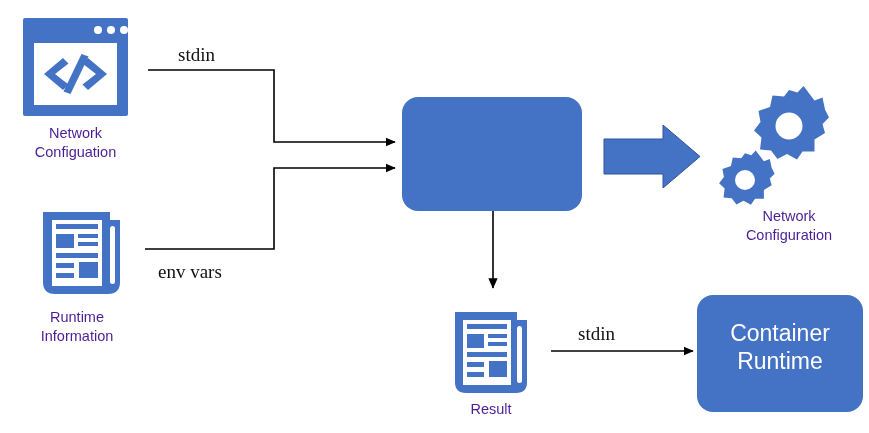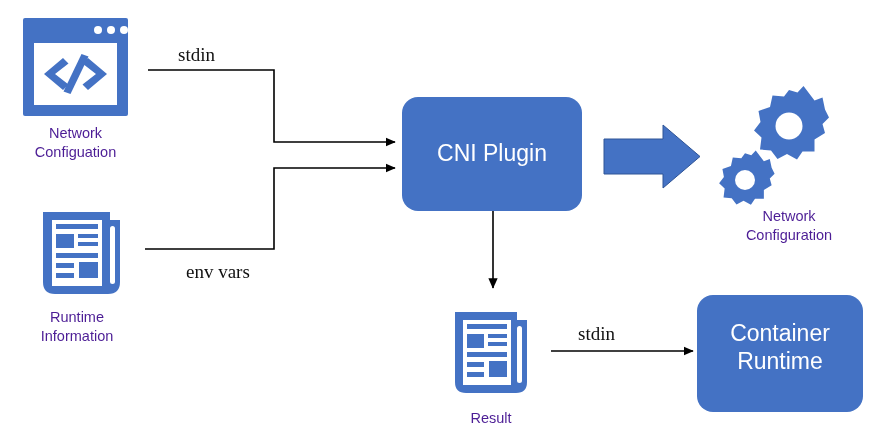--- a/index.html
+++ b/index.html
@@ -158,29 +158,28 @@
       <rect x="697" y="295" width="166" height="117" rx="16" ry="16" fill="#4472C4"></rect>
     </g>
   </svg>
 
   <div class="node-label" style="left:8px; top:124px; width:135px;">Network
 Configuation</div>
 
   <div class="node-label" style="left:13px; top:308px; width:128px;">Runtime
 Information</div>
 
-  <div class="box-label" style="left:402px; top:97px; width:180px; height:114px;">CNI Plugin</div>
 
   <div class="node-label" style="left:710px; top:207px; width:158px;">Network
 Configuration</div>
 
-  <div class="node-label" style="left:441px; top:400px; width:100px;margin-top:9px;">Result</div>
+  <div class="node-label" style="left:441px; top:400px; width:100px;">Result</div>
 
   <div class="box-label" style="left:697px; top:295px; width:166px; height:106px;">Container
 Runtime</div>
 
   <div class="edge-label" style="left:178px; top:45px;">stdin</div>
 
-  <div class="edge-label" style="left:186px; top:262px;text-align:right;">env vars</div>
+  <div class="edge-label" style="left:158px; top:262px;text-align:right;">env vars</div>
 
   <div class="edge-label" style="left:578px; top:324px;">stdin</div>
 
 </div>
 
 </body></html>

